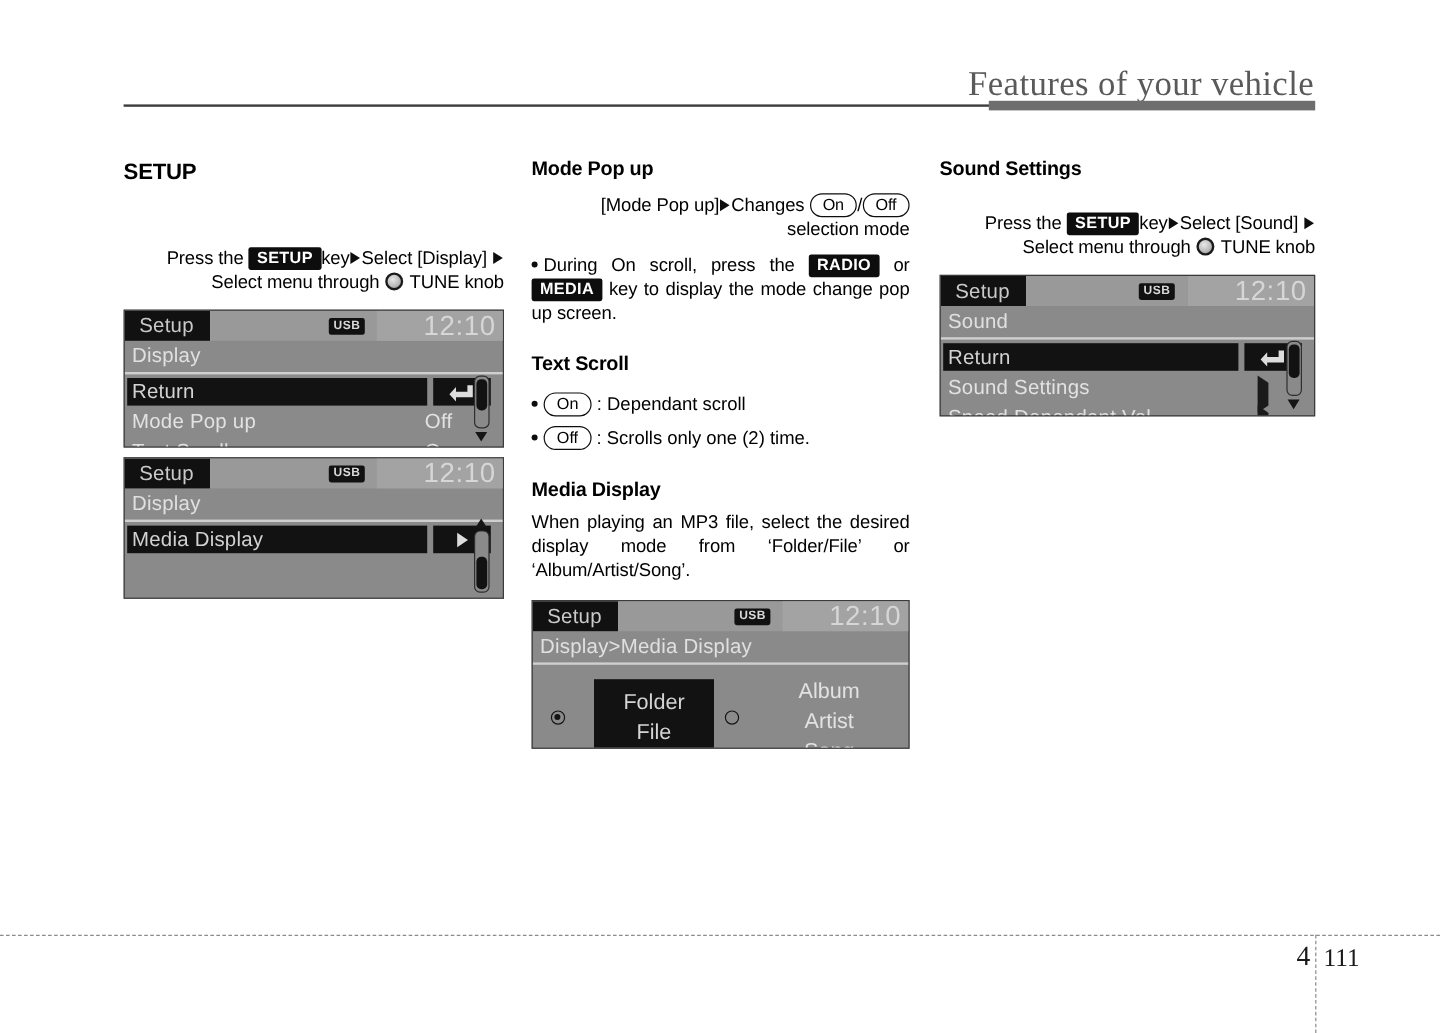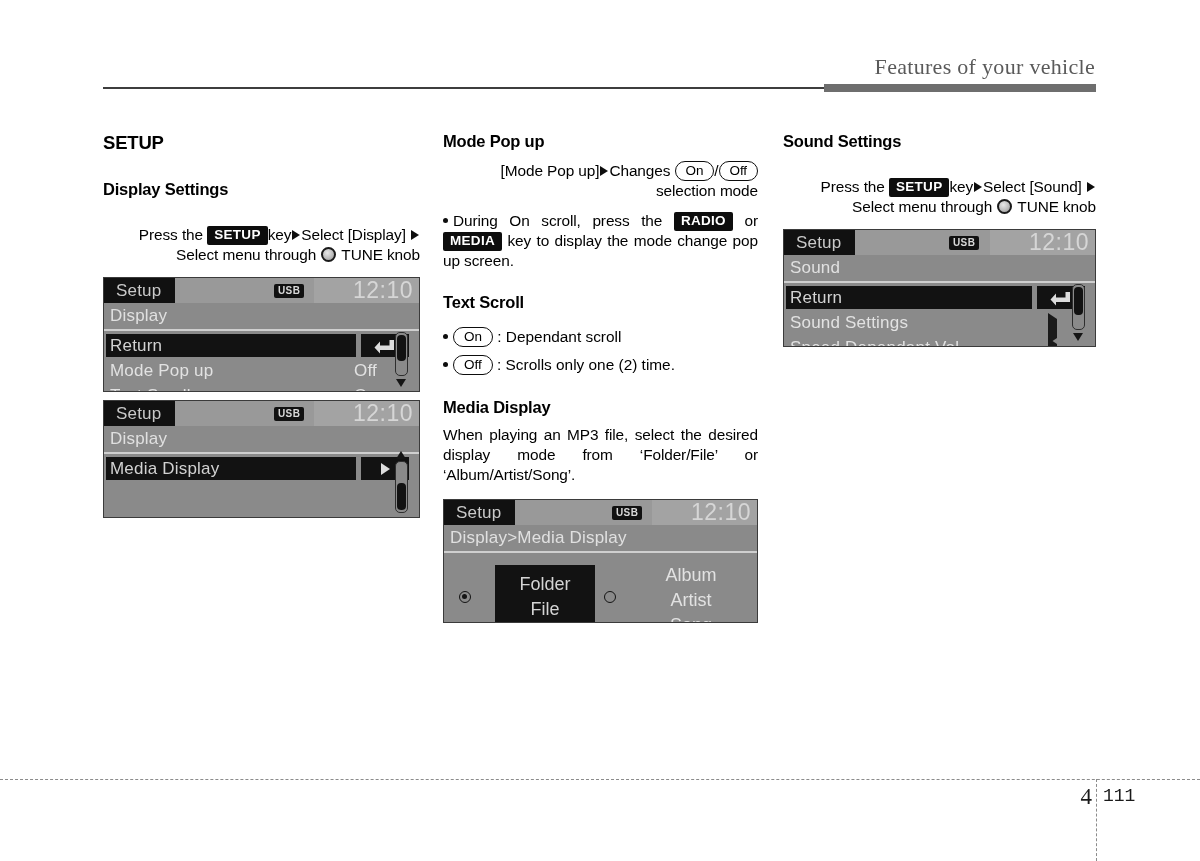--- a/index.html
+++ b/index.html
@@ -20,21 +20,21 @@
   #page-header {
     position: absolute;
     left: 0; top: 0;
     width: 1200px; height: 100px;
   }
   #header-title {
     position: absolute;
     right: 105px;
     top: 54px;
     font-family: "Liberation Serif", serif;
-    font-size: 22px;
+    font-size: 29px;
     color: #5a5a5a;
     letter-spacing: 0.3px;
     white-space: nowrap;
   }
   #header-rule-thin {
     position: absolute;
     left: 103px;
     top: 87px;
     width: 722px;
     height: 2px;
@@ -347,39 +347,38 @@
     left: 1070px; top: 784px;
     width: 22px;
     text-align: right;
     font-family: "Liberation Serif", serif;
     font-size: 23px;
     color: #1a1a1a;
   }
   #footer-page {
     position: absolute;
     left: 1103px; top: 786px;
-    font-family: Liberation Mono, monospace;
-    font-size: 18px;
+    font-family: Liberation Serif, serif;
+    font-size: 21px;
     color: #1a1a1a;
   }
 </style>
 </head>
 <body>
 
 <div id="page-header">
   <div id="header-title">Features of your vehicle</div>
   <div id="header-rule-thin"></div>
   <div id="header-rule-thick"></div>
 </div>
 
 <div class="column" id="col-left">
 
   <h2 class="sect">SETUP</h2>
   <div class="sp-26"></div>
-  <h3 class="sub">Display Settings</h3>
   <div class="sp-26"></div>
 
   <p class="body nojust">
     <span>Press the</span>
     <span class="keycap">SETUP</span><span>key</span><span class="tri"></span><span>Select [Display]</span>
     <span class="tri"></span><br>
     <span>Select menu through</span>
     <span class="knob"></span>
     <span>TUNE knob</span>
   </p>

